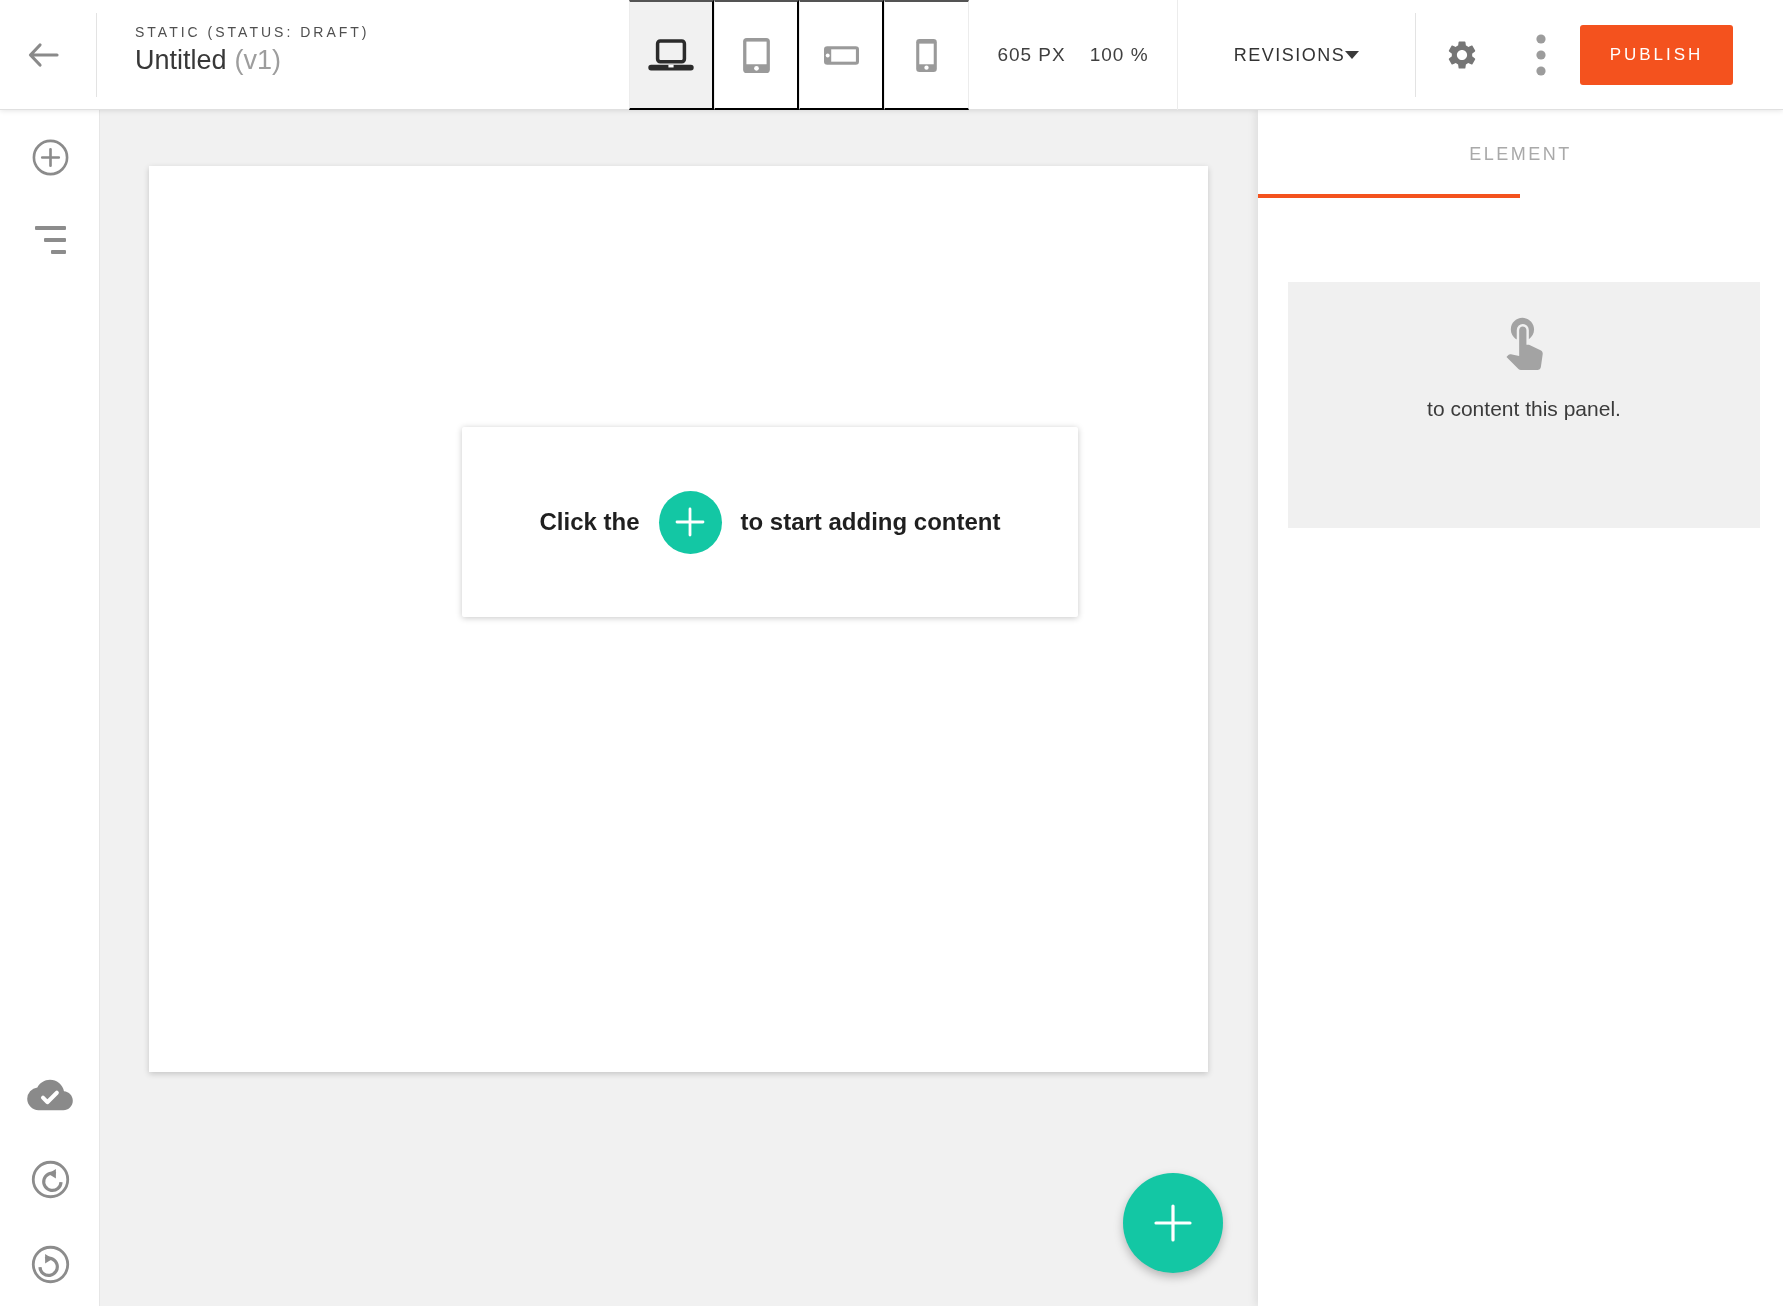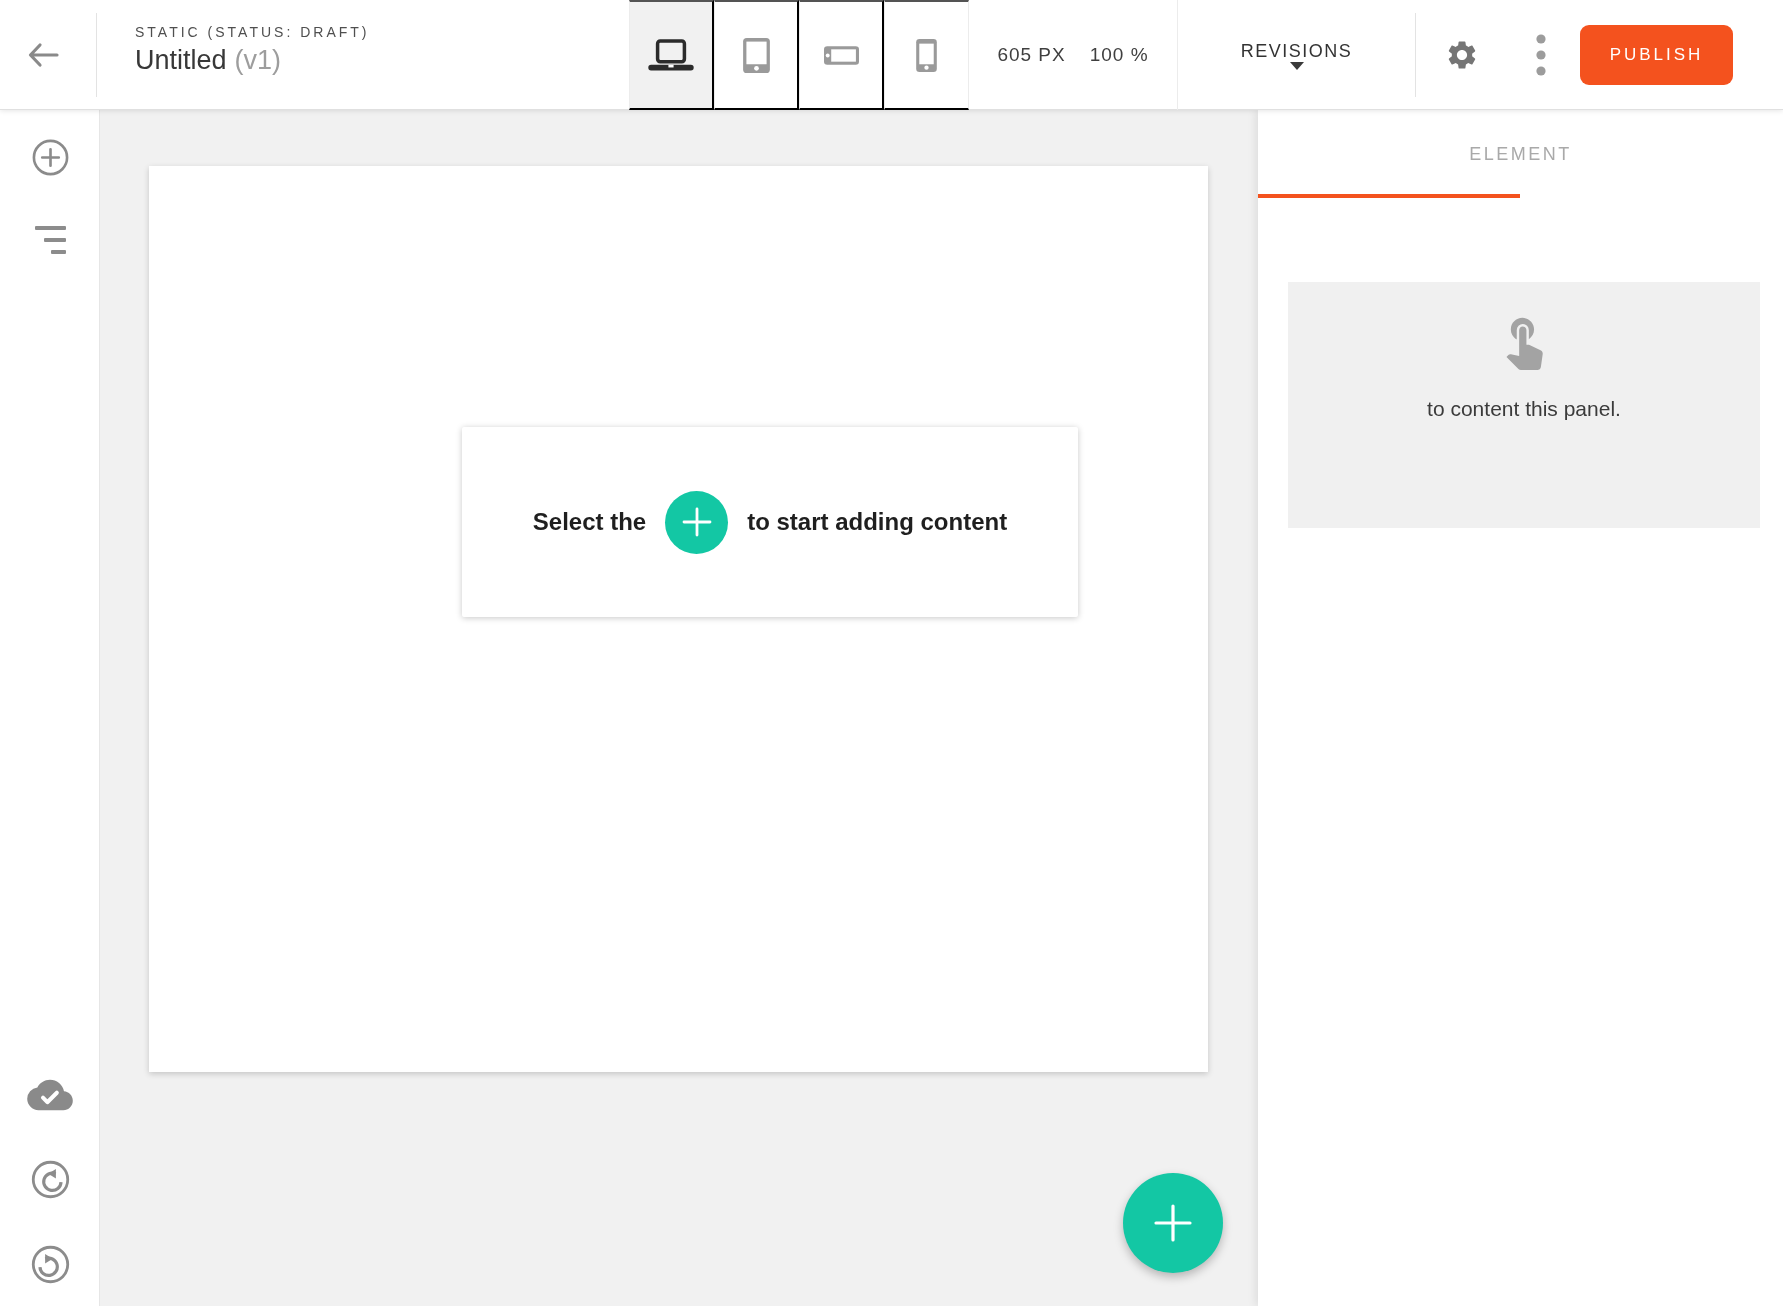--- a/index.html
+++ b/index.html
@@ -22,27 +22,27 @@
   .title-block{position:absolute;left:135px;top:24px;}
   .kind-label{font-size:14px;letter-spacing:3px;color:#4f4f4f;}
   .doc-title{font-size:27px;color:#383838;margin-top:5px;}
   .doc-version{color:#9d9d9d;margin-left:8px;}
   .device-group{position:absolute;left:629px;top:0;height:110px;display:flex;}
   .device-cell{width:85px;height:110px;display:flex;align-items:center;justify-content:center;border-left:1px solid #ececec;background:#fff;cursor:pointer;padding:0;}
   .device-group .device-cell:last-child{border-right:1px solid #ececec;}
   .device-cell.active{background:#f1f1f1;}
   .zoom-section{position:absolute;left:969px;top:0;width:209px;height:110px;display:flex;align-items:center;justify-content:center;gap:24px;border-right:1px solid #ececec;}
   .zoom-section span{font-size:19px;letter-spacing:1px;color:#3f3f3f;}
-  .revisions-btn{position:absolute;left:1178px;top:0;width:237px;height:110px;display:flex;align-items:center;justify-content:center;gap:0;background:none;border:none;cursor:pointer;flex-direction:column;}
+  .revisions-btn{position:absolute;left:1178px;top:0;width:237px;height:110px;display:flex;align-items:center;justify-content:center;gap:0;background:none;border:none;cursor:pointer;}
   .revisions-btn span{font-size:18px;letter-spacing:1.5px;color:#333;}
   .caret-down{width:0;height:0;border-left:7px solid transparent;border-right:7px solid transparent;border-top:8px solid #3a3a3a;}
   .gear-btn{left:1440px;}
   .kebab-btn{left:1519px;}
   .publish-btn{
-    position:absolute;left:1580px;top:25px;width:153px;height:60px;border:none;border-radius:9px;
+    position:absolute;left:1580px;top:25px;width:153px;height:60px;border:none;border-radius:3px;
     background:var(--accent-orange,#F4521E);color:#fff;font-size:17px;letter-spacing:3px;font-weight:500;cursor:pointer;
     font-family:inherit;
   }
   
   .left-rail{position:absolute;left:0;top:110px;width:100px;height:1196px;background:#fff;border-right:1px solid #e6e6e6;z-index:20;}
   .rail-btn{position:absolute;left:28px;width:44px;height:44px;display:flex;align-items:center;justify-content:center;background:none;border:none;padding:0;cursor:pointer;}
   .rail-add{top:25px;}
   .rail-layers{top:108px;}
   .rail-cloud{top:963px;}
   .rail-undo{top:1047px;}
@@ -218,21 +218,21 @@
           <polygon points="16.2,10.6 16.2,21 24.4,15.8" fill="#8c8c8c"></polygon>
         </svg>
       </span>
     </button>
   </aside>
 
   <main class="canvas">
     <div class="page"></div>
 
     <div class="placeholder-card">
-      <span class="msg">Select the</span>
+      <span class="msg">Click the</span>
       <button class="add-circle-sm">
         <span>
           <svg width="30" height="30" viewBox="0 0 30 30" stroke="#ffffff" stroke-width="2.8" stroke-linecap="round">
             <path d="M15 2 V28 M2 15 H28"></path>
           </svg>
         </span>
       </button>
       <span class="msg">to start adding content</span>
     </div>
 

